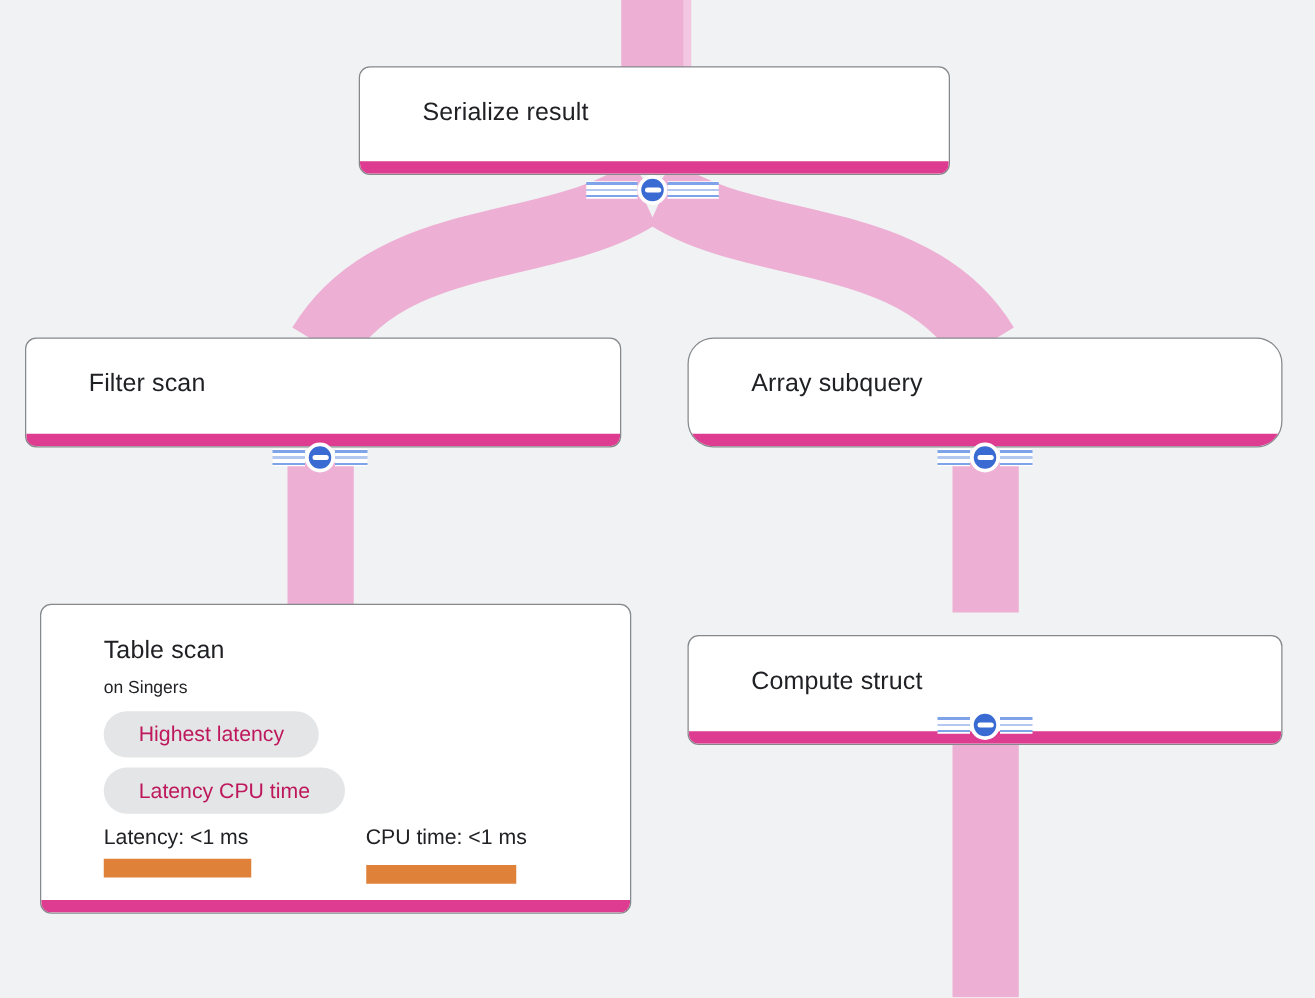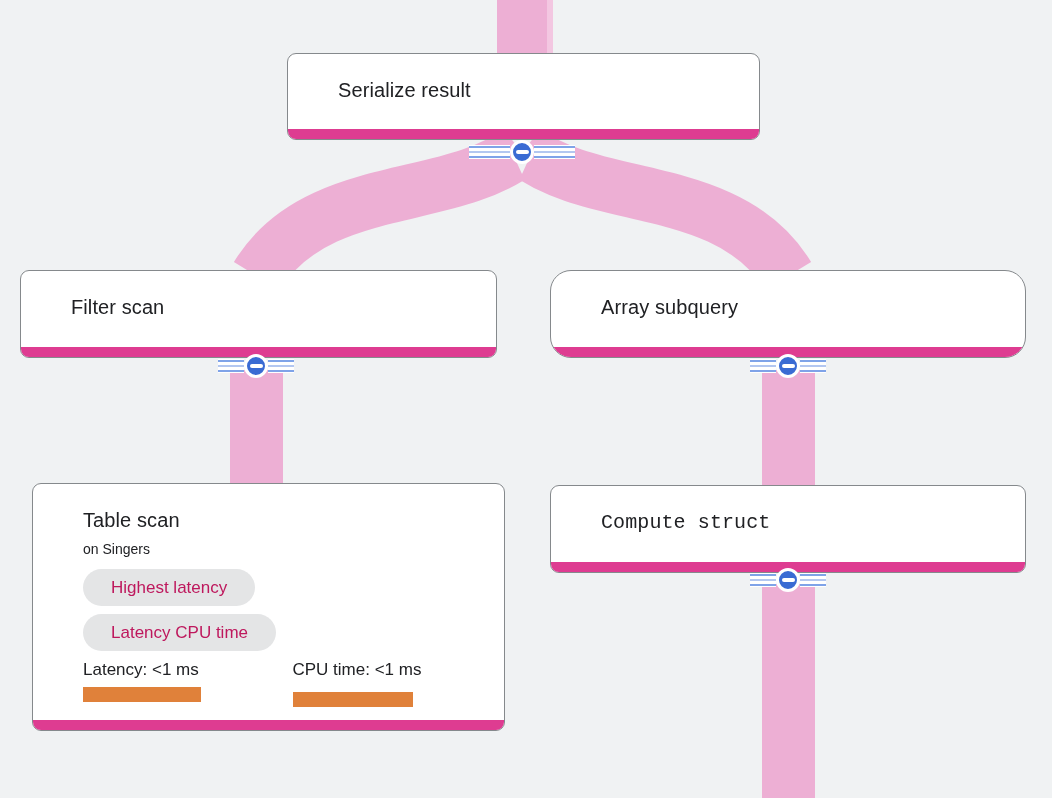--- a/index.html
+++ b/index.html
@@ -154,21 +154,21 @@
         <div class="metric-bar"></div>
       </div>
       <div class="metric">
         <div class="metric-label">CPU time: &lt;1 ms</div>
         <div class="metric-bar"></div>
       </div>
     </div>
     <div class="node-bar"></div>
   </div>
 
-  <div class="node" style="left:550px; top:485px; width:476px; height:88px;font-family:Liberation Mono, monospace;">
+  <div class="node" style="left:550px; top:508px; width:476px; height:88px;">
     <div class="node-title">Compute struct</div>
     <div class="node-bar"></div>
   </div>
 
   <div class="collapse-btn" style="left:522px; top:152px;">
     <span class="stripe stripe-lg"></span>
     <span class="btn-circle">
       <span class="minus-glyph"></span>
     </span>
     <span class="stripe stripe-lg"></span>

